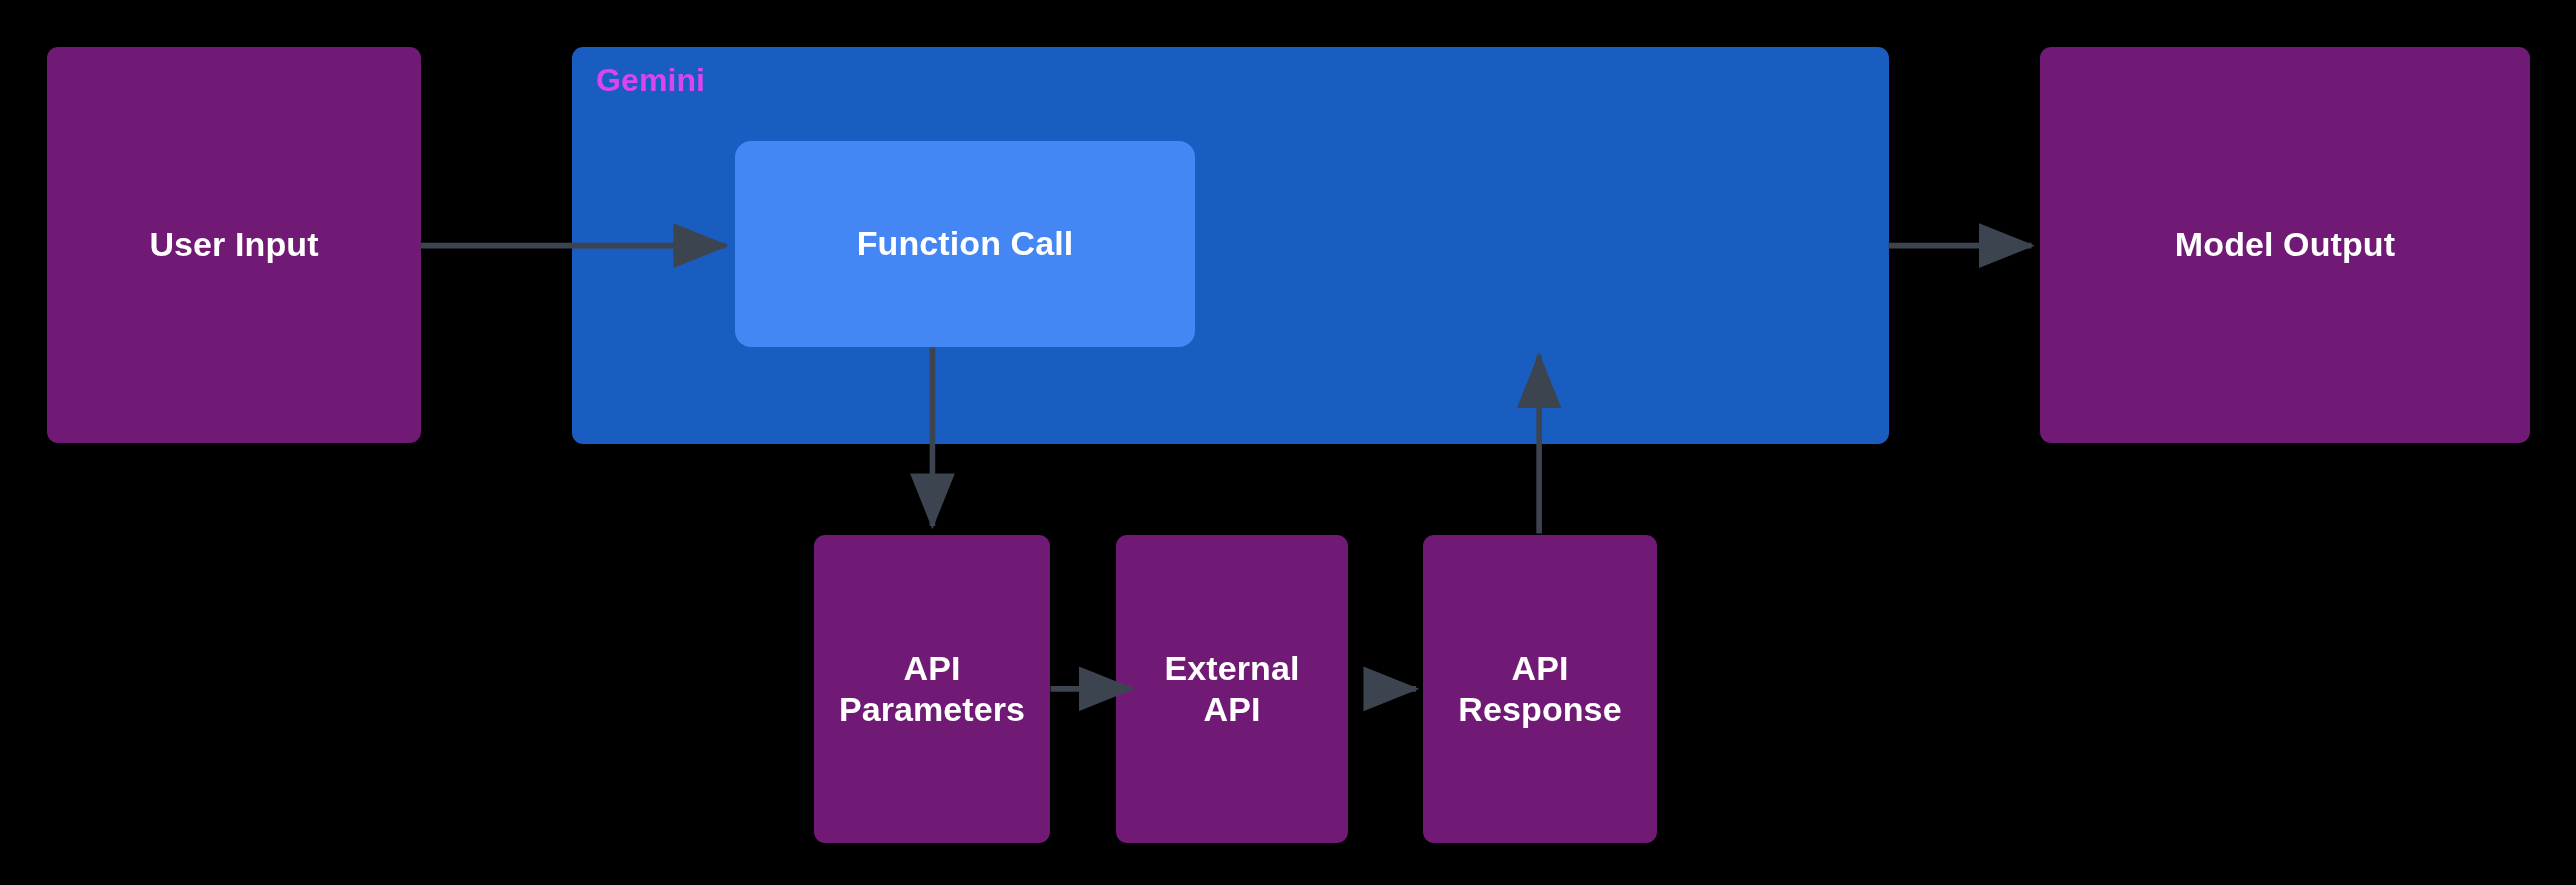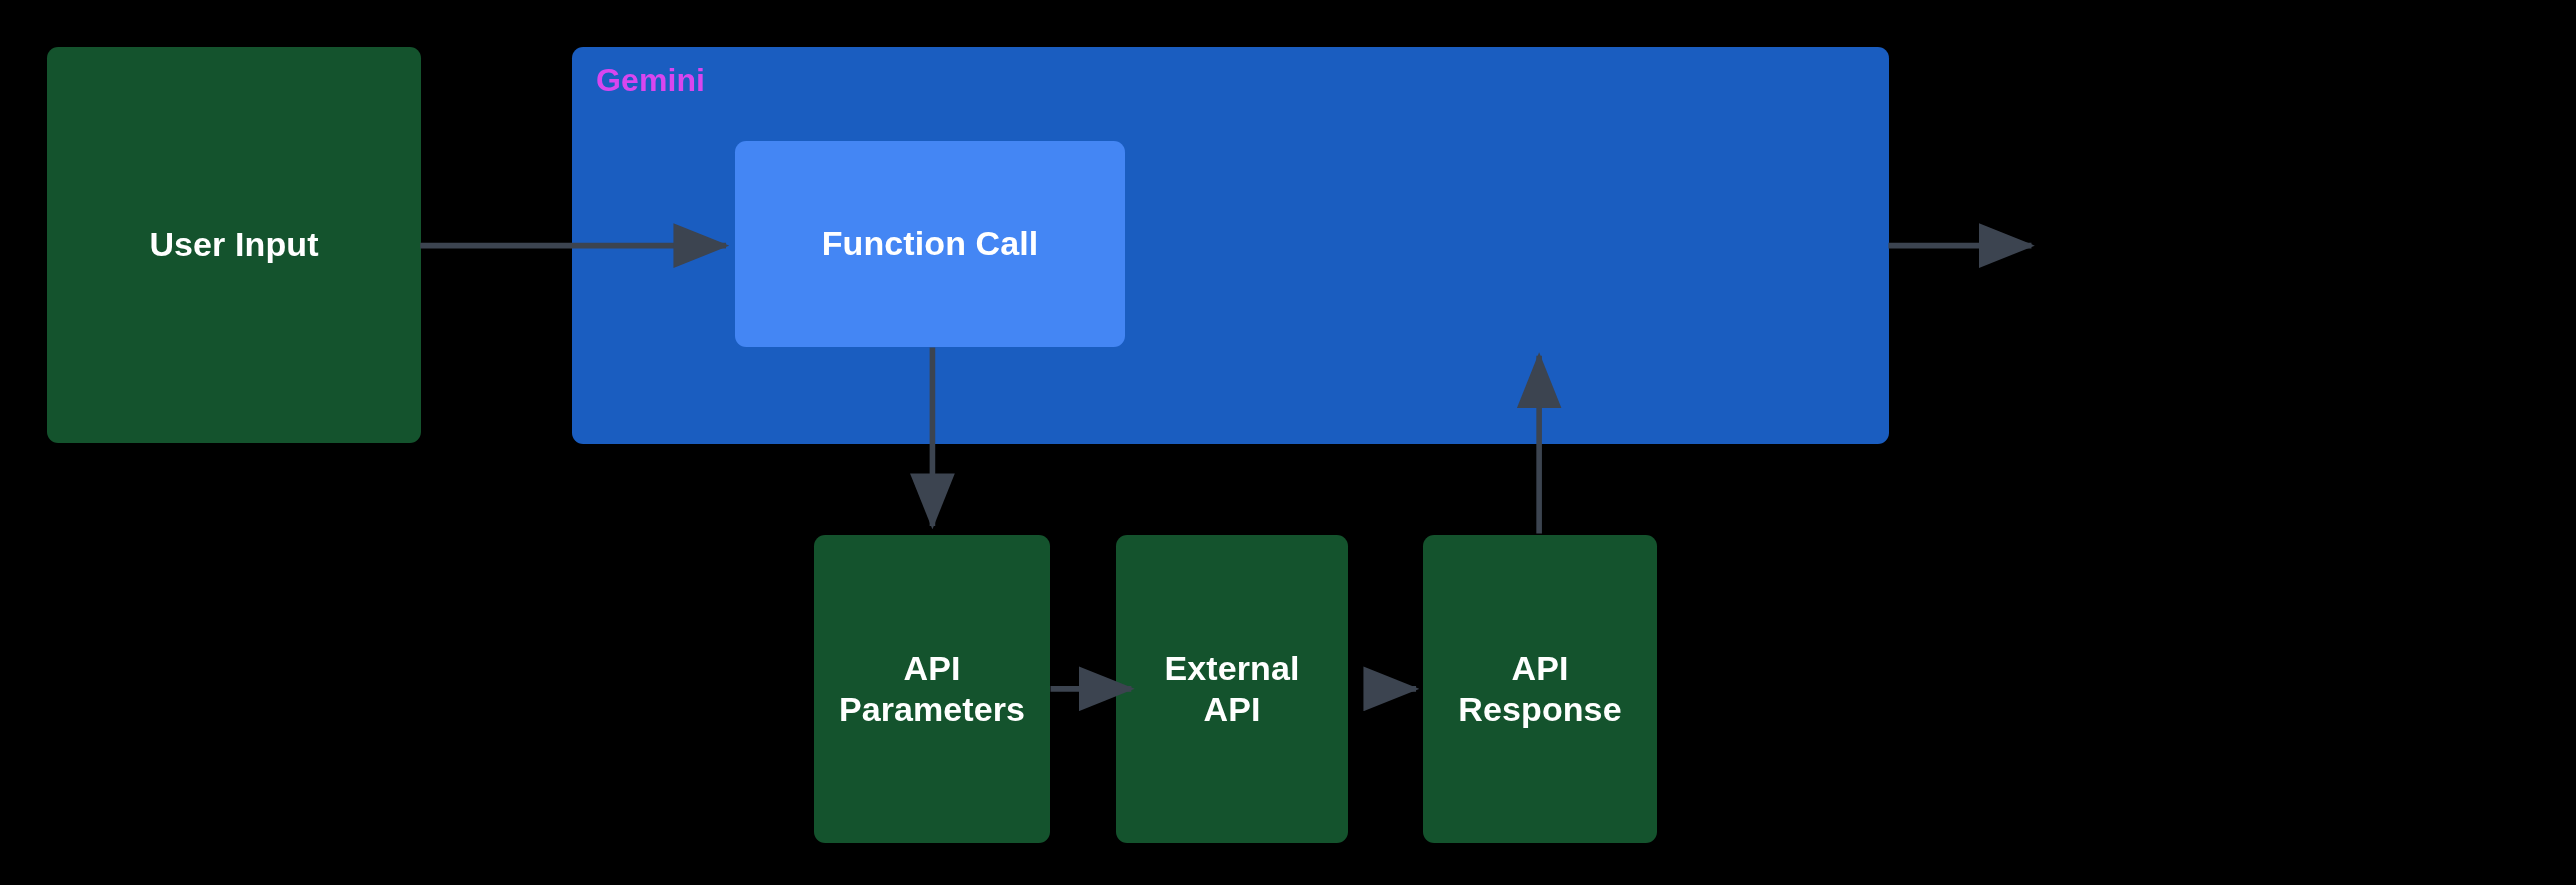--- a/index.html
+++ b/index.html
@@ -30,21 +30,21 @@
     text-align: center;
     color: #ffffff;
     font-weight: bold;
     line-height: 1.22;
     border-radius: 11.2px;
     letter-spacing: 0.1px;
     z-index: 2;
   }
 
   .node-outer {
-    background: #14532d;
+    background: #701a75;
     font-size: 34px;
   }
 
   .node-inner {
     background: #4486f4;
     font-size: 34px;
   }
 
   
   .group-container {
@@ -124,25 +124,28 @@
 
     <g>
       <line x1="3038" y1="395" x2="3268" y2="395" stroke="#3c4450" stroke-width="9" marker-end="url(#arrowhead-right)"></line>
     </g>
   </svg>
 
   <div class="node node-outer" style="left:47px; top:47px; width:374px; height:396px;">
     <span class="node-label">User Input</span>
   </div>
 
-  <div class="node node-inner" style="left:735px; top:141px; width:390px; height:206px;">
+  <div class="node node-inner" style="left:735px; top:141px; width:460px; height:206px;border-radius:16px;">
     <span class="node-label">Function Call</span>
   </div>
 
 
+  <div class="node node-outer" style="left:2040px; top:47px; width:490px; height:396px;">
+    <span class="node-label">Model Output</span>
+  </div>
 
   <div class="node node-outer" style="left:814px; top:535px; width:236px; height:308px;">
     <span class="node-label">API
 Parameters</span>
   </div>
 
   <div class="node node-outer" style="left:1116px; top:535px; width:232px; height:308px;">
     <span class="node-label">External
 API</span>
   </div>

